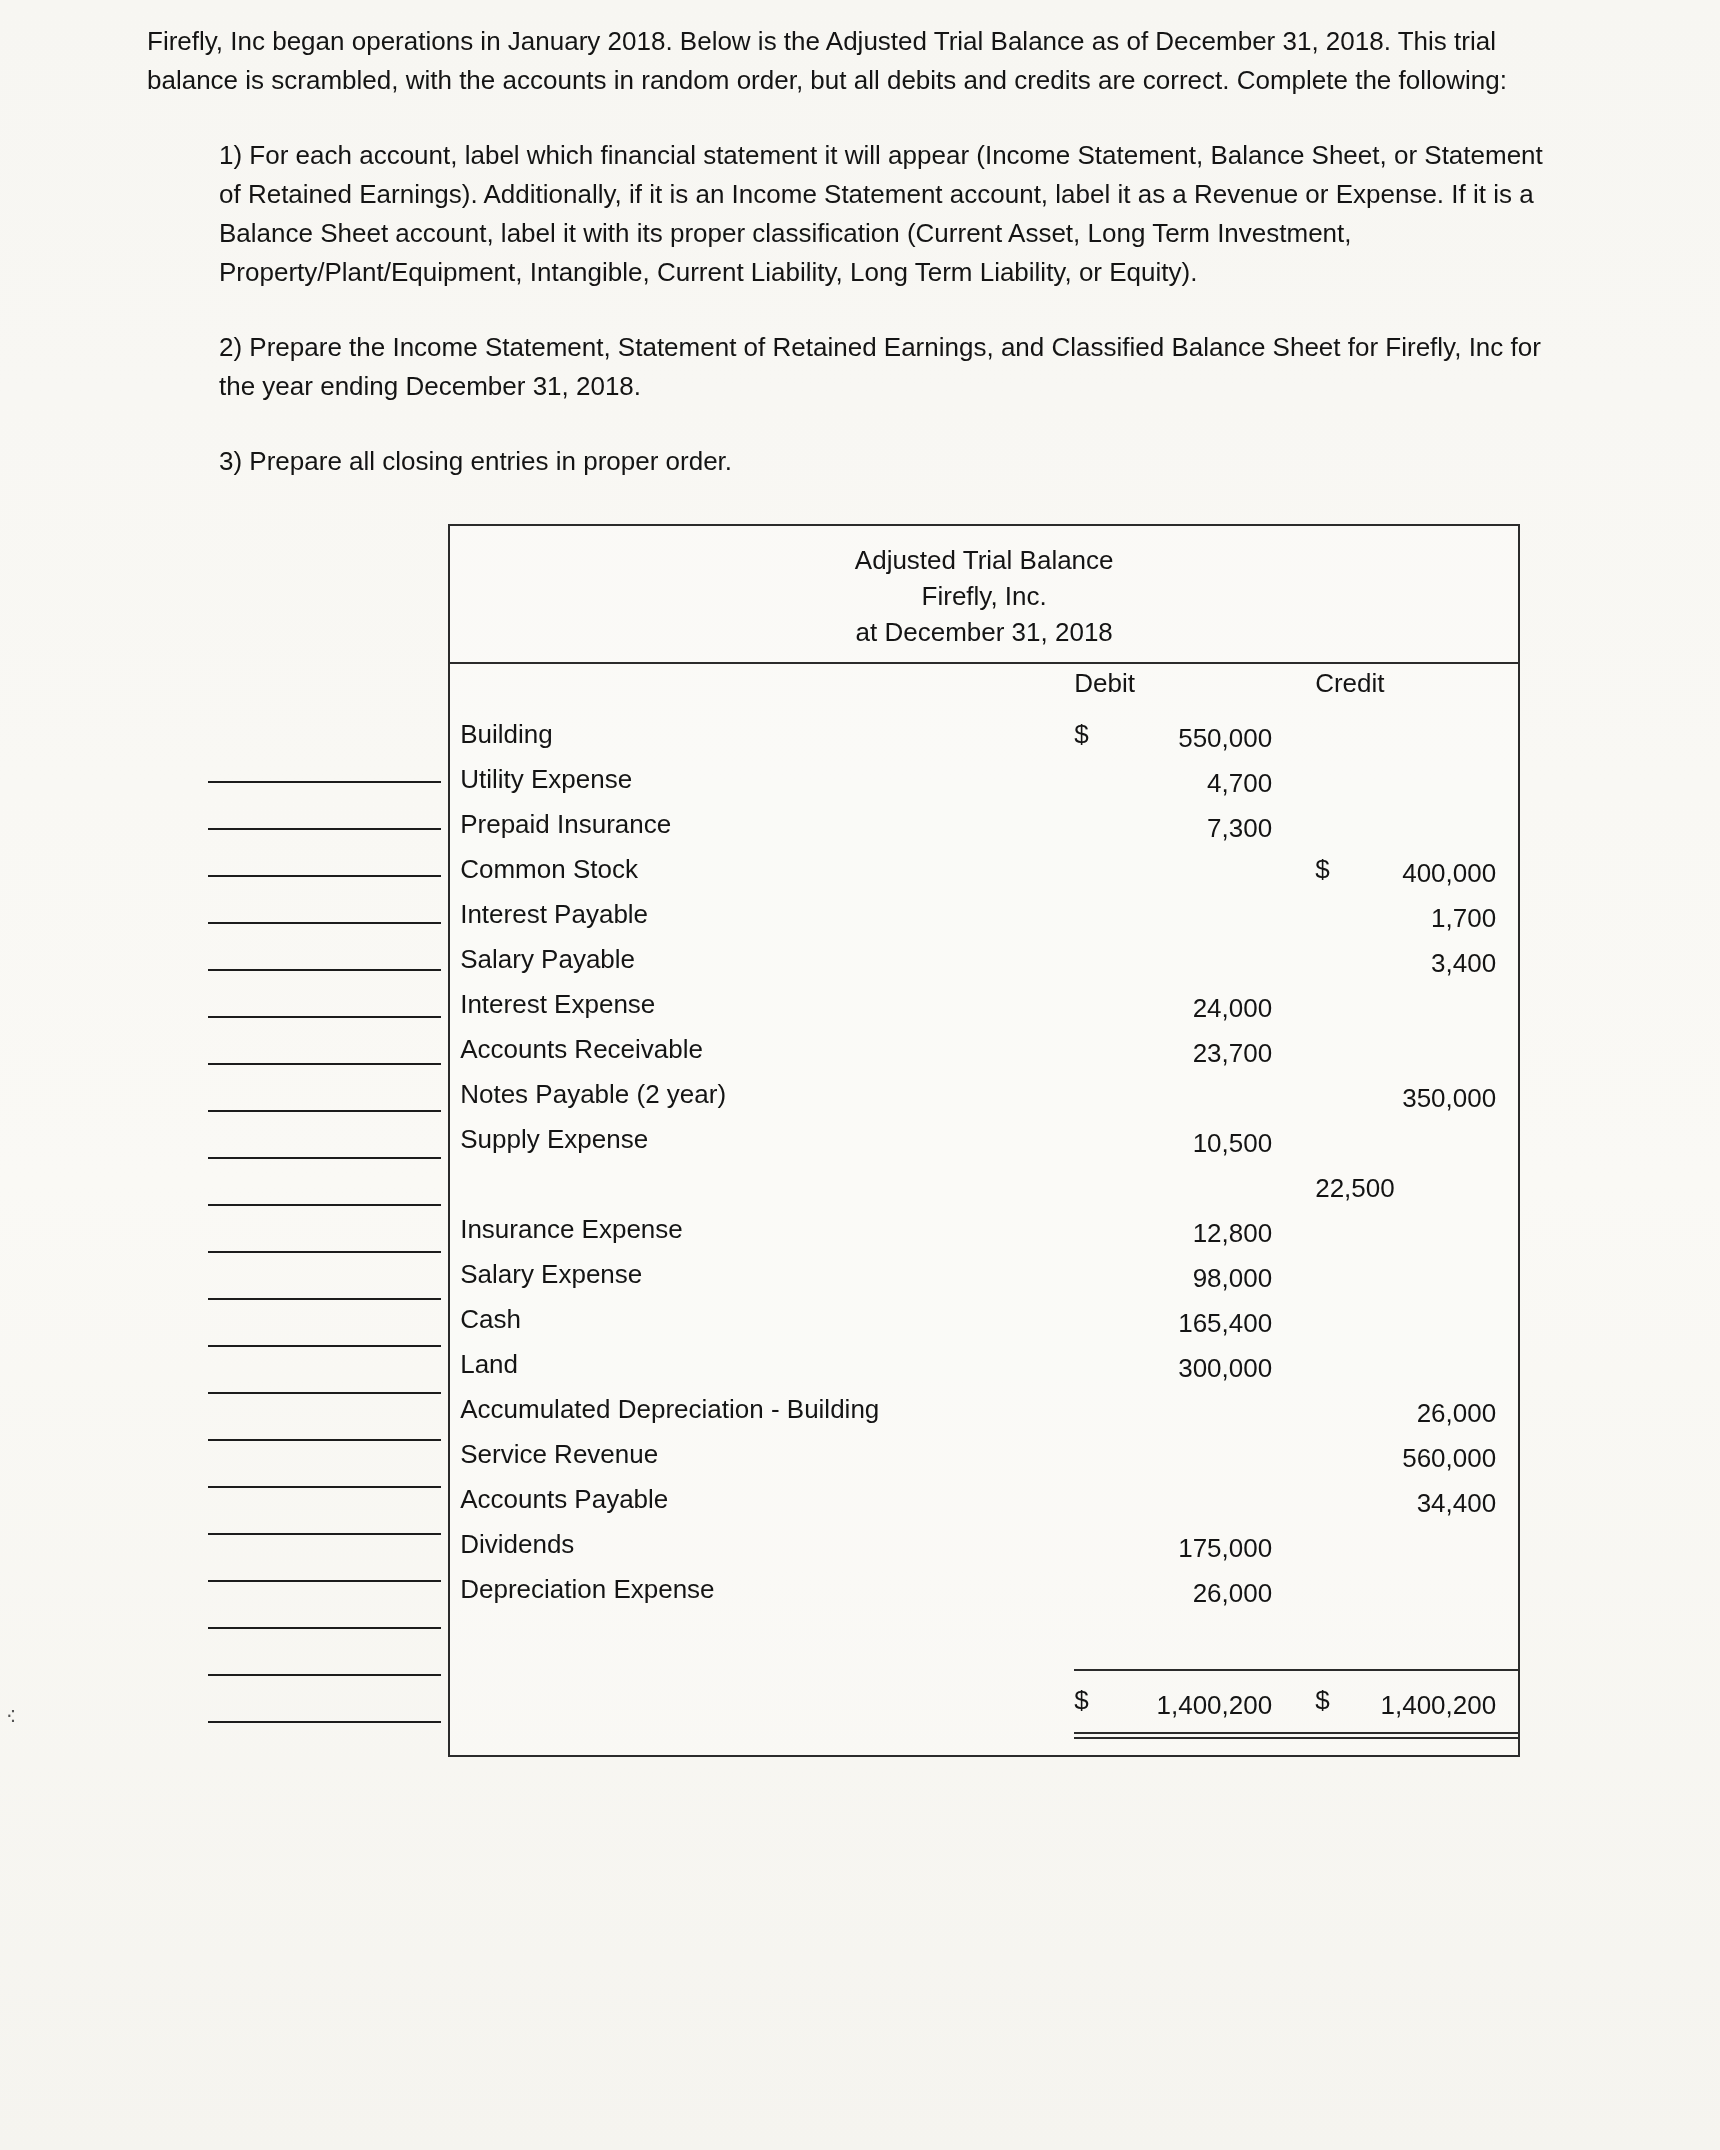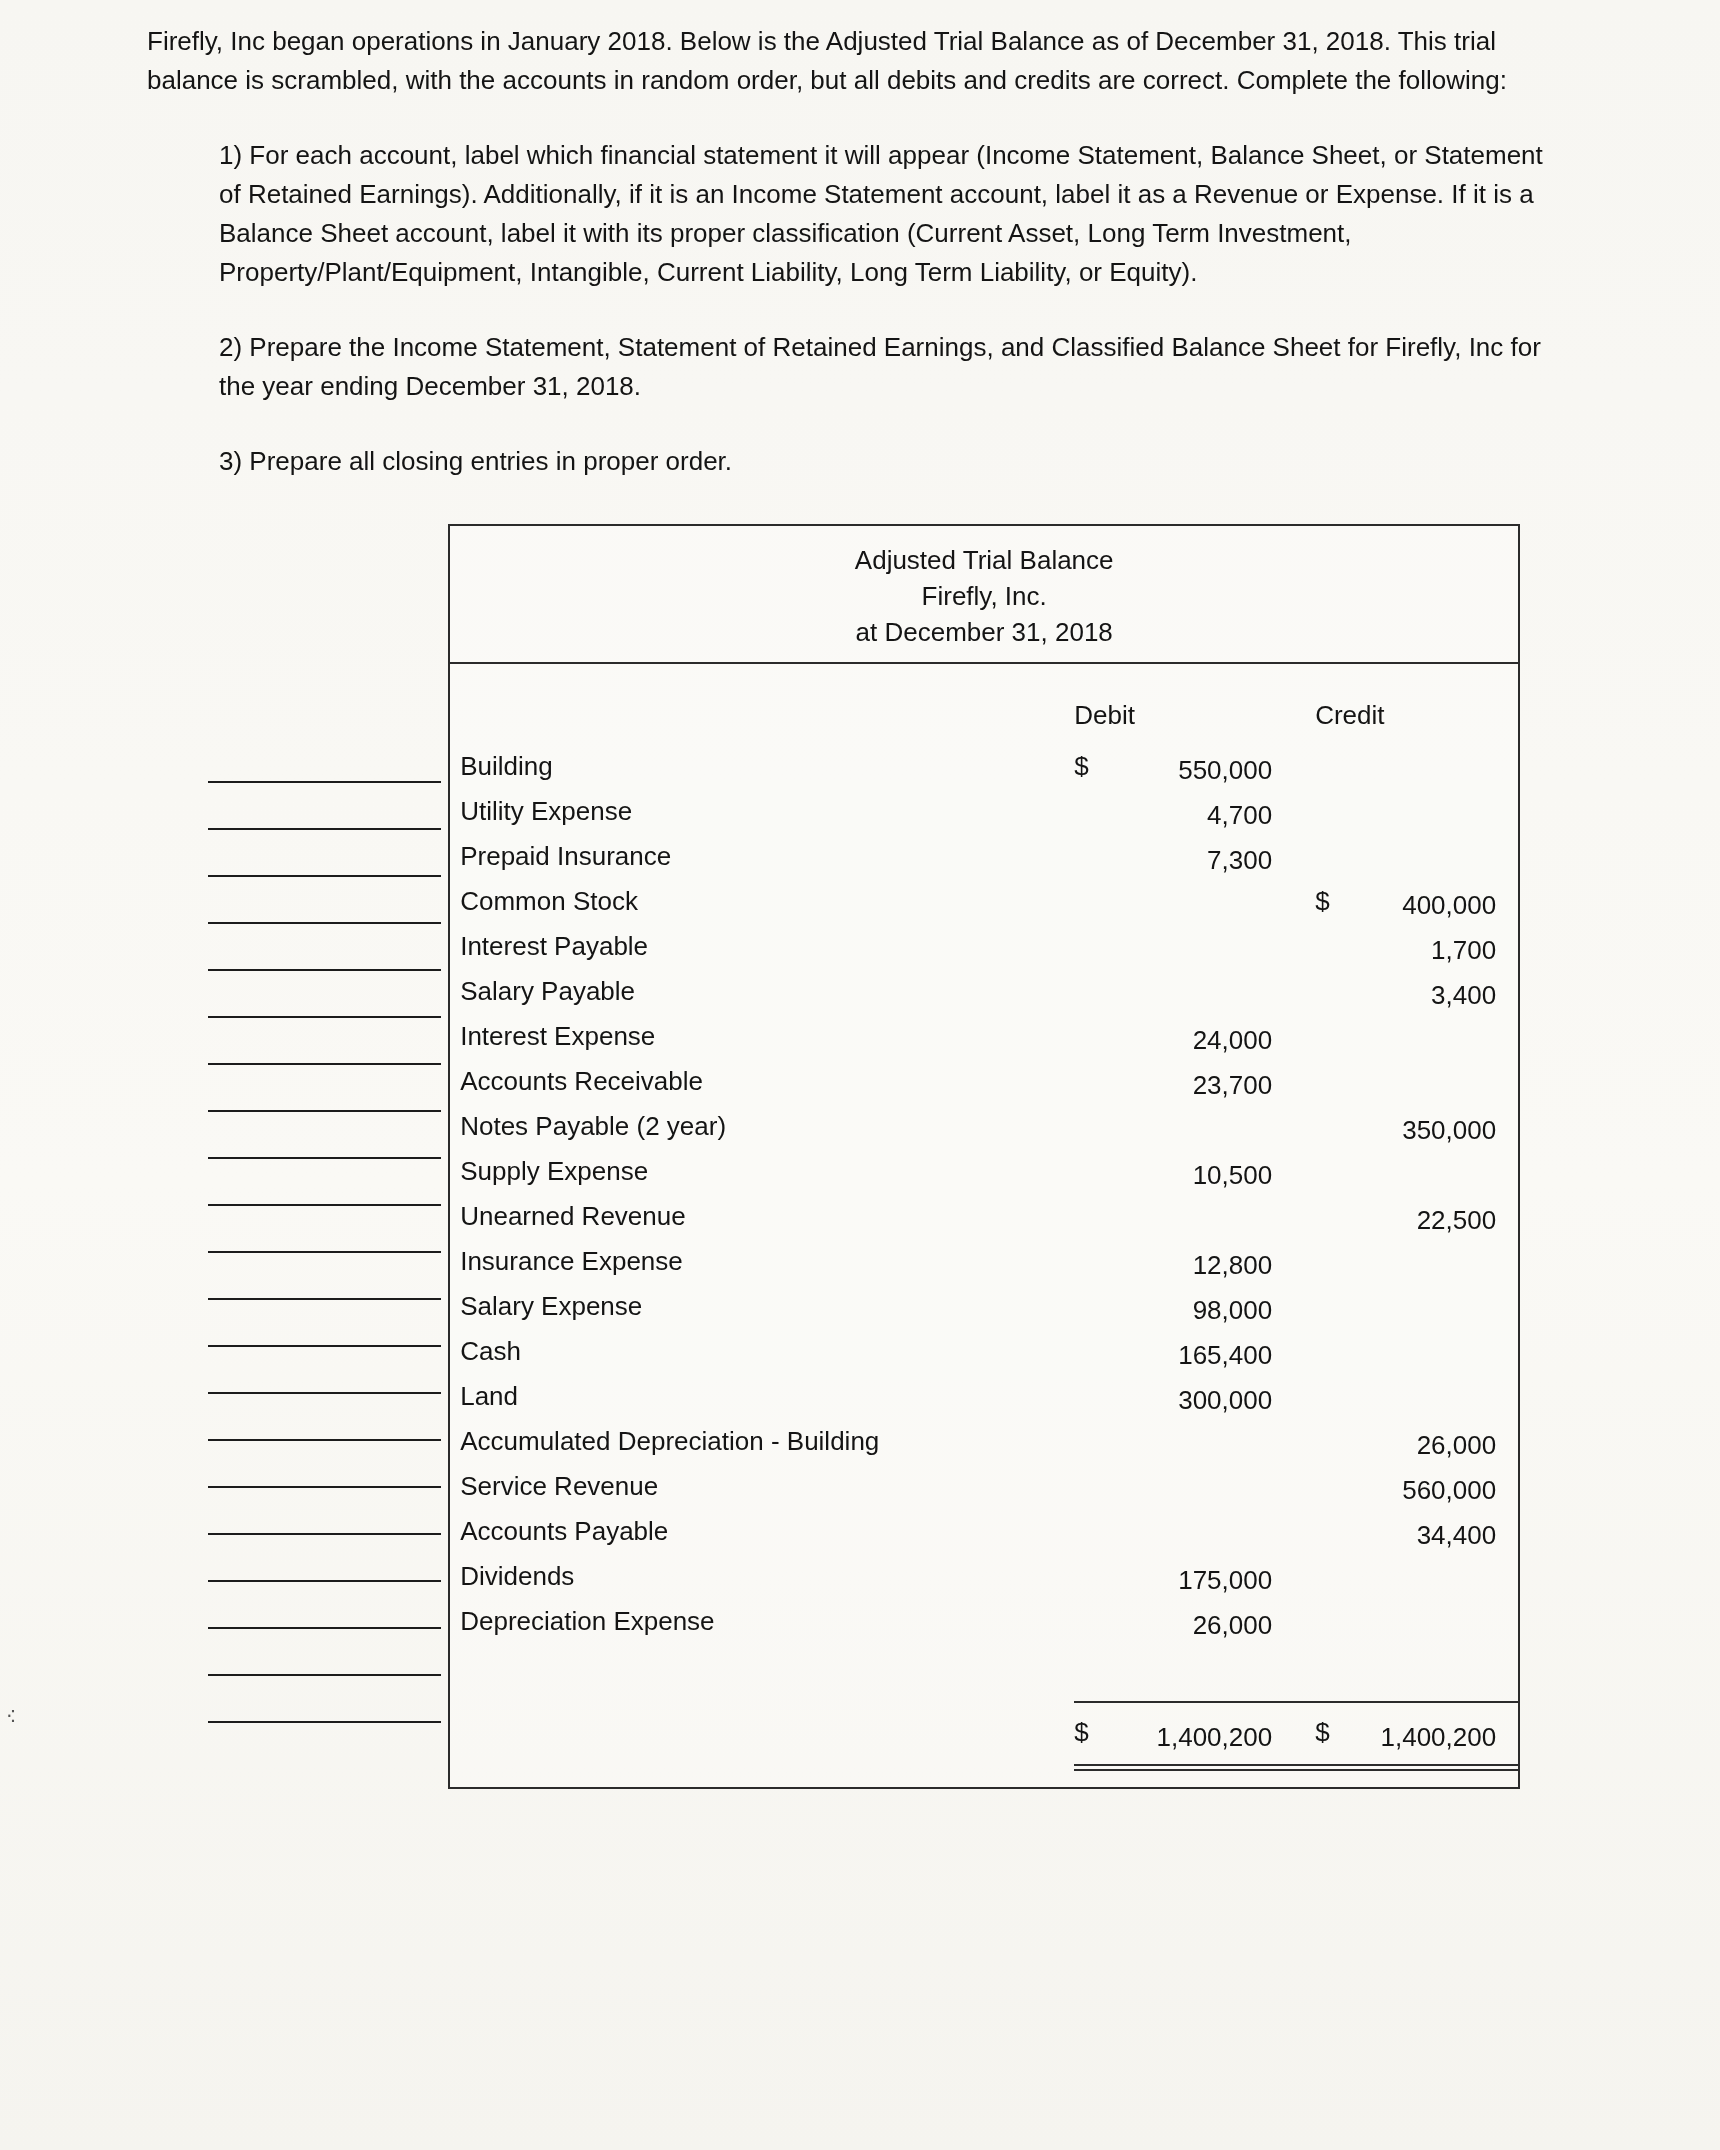--- a/index.html
+++ b/index.html
@@ -25,21 +25,21 @@
   .pen-mark::before { content:"\00B7\003A"; letter-spacing:-2.9px; }
 
   .table-area { display:flex; margin-top:43px; }
   .blanks { width:233px; margin-left:61px; margin-top:212px; }
   .blank { height:45px; border-bottom:2.2px solid #1c1c1c; }
 
   .tb-box { width:1068px; margin-left:7.2px; border:2.2px solid #2b2b2b; background:rgba(255,255,255,0.25); }
   .tb-title { text-align:center; padding:16px 0 11.5px; border-bottom:2.2px solid #2b2b2b; line-height:1.4; }
   .tb-title div { white-space:nowrap; }
 
-  .tb-head { display:grid; grid-template-columns:624px 241px 1fr; margin-top:32px; height:46px; }
+  .tb-head { display:grid; grid-template-columns:624px 241px 1fr; height:46px; }
   .tb-head .debit-label { grid-column:2; text-align:left; }
   .tb-head .credit-label { grid-column:3; text-align:left; }
 
   .tb-rows { }
   .tb-row {
     display:grid;
     grid-template-columns:624px 40px 158px 43px 40px 141px;
     padding-right:28px;
     height:45px;
     align-items:center;
@@ -199,21 +199,20 @@
   <div class="tb-row">
     <span class="acct">Supply Expense</span>
     <span class="sym"></span>
     <span class="amt">10,500</span>
     <span></span>
     <span class="sym"></span>
     <span class="amt"></span>
   </div>
 
   <div class="tb-row">
-    <span class="acct">Unearned Revenue</span>
     <span class="sym"></span>
     <span class="amt"></span>
     <span></span>
     <span class="sym"></span>
     <span class="amt">22,500</span>
   </div>
 
   <div class="tb-row">
     <span class="acct">Insurance Expense</span>
     <span class="sym"></span>

